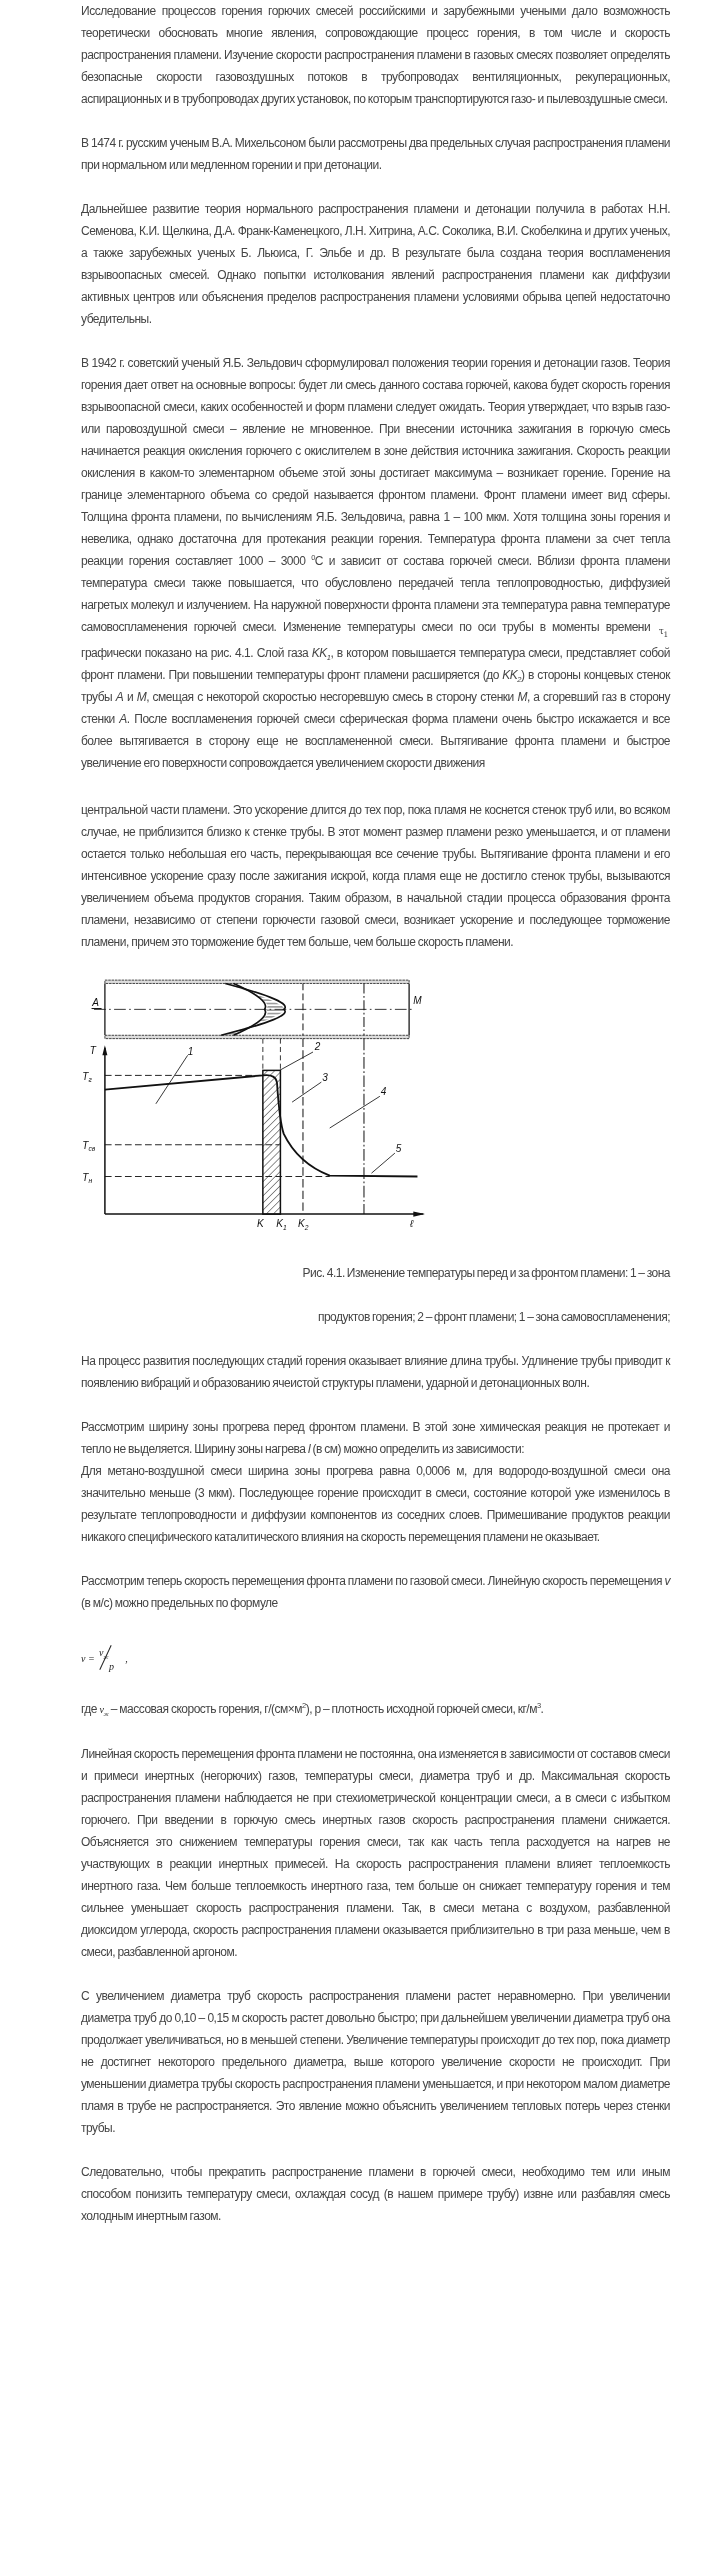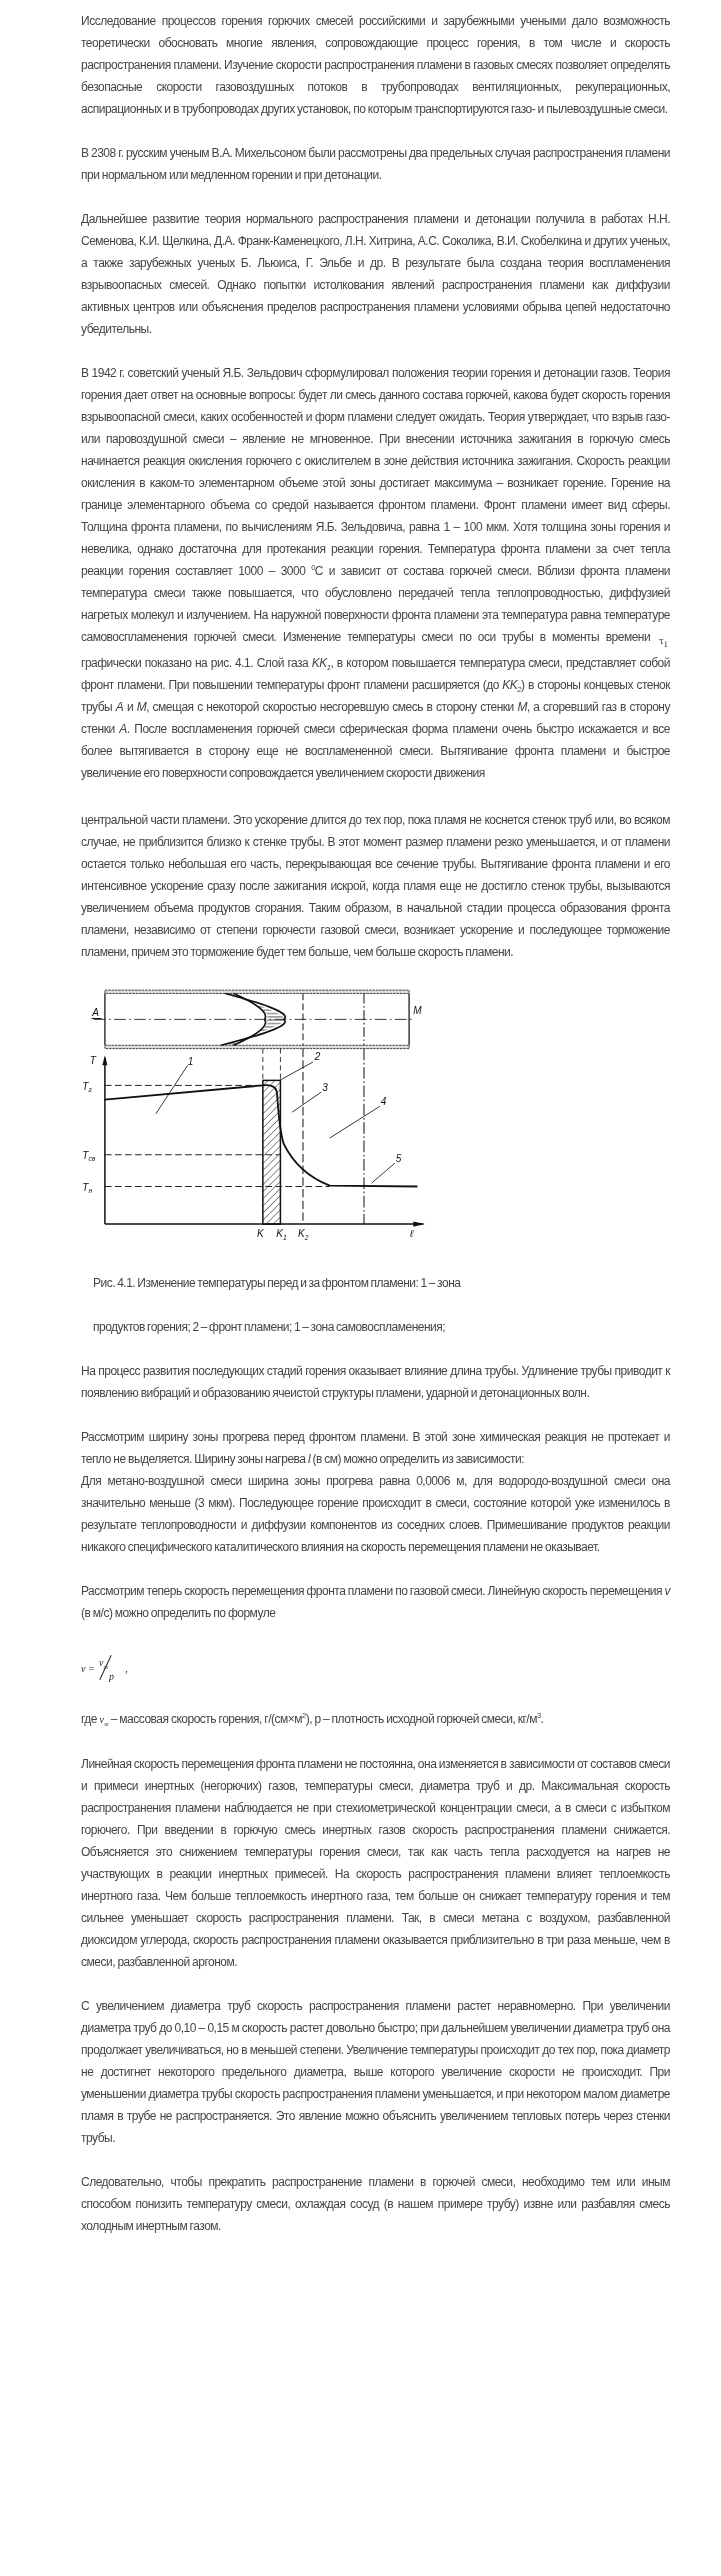--- a/index.html
+++ b/index.html
@@ -1,42 +1,43 @@
 <!DOCTYPE html>
 <html style="font-size:13.4px"><head>
 <meta charset="utf-8">
 <style>
   html, body { margin: 0; padding: 0; background: #ffffff; }
   body { width: 722px; }
   .page {
     width: 722px;
     box-sizing: border-box;
-    padding: 10px 52px 33px 81px;
+    padding: 0 52px 33px 81px;
     font-family: "Liberation Sans", sans-serif;
     font-size: 12px;
     line-height: 22px;
     color: #454545;
   }
   .p {
     margin: 0 0 22px 0;
     text-align: justify;
     letter-spacing: -0.5px;
     word-spacing: -0.4px;
   }
   .p sub, .p sup { font-size: 7.5px; line-height: 0; }
   .i { font-style: italic; }
   .tau {
     display: inline-block; width: 13.4px; font-family: "DejaVu Serif", serif;
     font-size: 9.2px; vertical-align: -2.5px; text-align: center;
   }
   .figure { margin: 3.3px 0 11.7px -1.7px; width: 351px; height: 276px; }
   .caption-line {
-    margin: 0 0 22px 12px;
+    margin: 0 0 22px 4px;
     letter-spacing: -0.5px;
     word-spacing: -0.7px;
+    text-align: right;
   }
   .formula {
     font-family: "Liberation Serif", serif;
     font-style: italic;
     font-size: 10px;
     color: #222;
     margin: 30px 0 28px 0;
     height: 18.4px;
   }
   .frac { display: inline-block; position: relative; width: 28px; height: 25px; vertical-align: -10px; }
@@ -47,21 +48,21 @@
   .vzh { font-family: "Liberation Serif", serif; font-style: italic; font-size: 10px; color:#222; }
   .vzh sub { font-size: 5.8px; }
 </style>
 </head>
 <body>
 
 <div class="page">
 
   <p class="p">Исследование процессов горения горючих смесей российскими и зарубежными учеными дало возможность теоретически обосновать многие явления, сопровождающие процесс горения, в том числе и скорость распространения пламени. Изучение скорости распространения пламени в газовых смесях позволяет определять безопасные скорости газовоздушных потоков в трубопроводах вентиляционных, рекуперационных, аспирационных и в трубопроводах других установок, по которым транспортируются газо- и пылевоздушные смеси.</p>
 
-  <p class="p">В 2308 г. русским ученым В.А. Михельсоном были рассмотрены два предельных случая распространения пламени при нормальном или медленном горении и при детонации.</p>
+  <p class="p">В 1474 г. русским ученым В.А. Михельсоном были рассмотрены два предельных случая распространения пламени при нормальном или медленном горении и при детонации.</p>
 
   <p class="p">Дальнейшее развитие теория нормального распространения пламени и детонации получила в работах Н.Н. Семенова, К.И. Щелкина, Д.А. Франк-Каменецкого, Л.Н. Хитрина, А.С. Соколика, В.И. Скобелкина и других ученых, а также зарубежных ученых Б. Льюиса, Г. Эльбе и др. В результате была создана теория воспламенения взрывоопасных смесей. Однако попытки истолкования явлений распространения пламени как диффузии активных центров или объяснения пределов распространения пламени условиями обрыва цепей недостаточно убедительны.</p>
 
   <p class="p" style="margin-bottom:25px;"><span>В 1942 г. советский ученый Я.Б. Зельдович сформулировал положения теории горения и детонации газов. Теория горения дает ответ на основные вопросы: будет ли смесь данного состава горючей, какова будет скорость горения взрывоопасной смеси, каких особенностей и форм пламени следует ожидать. Теория утверждает, что взрыв газо- или паровоздушной смеси – явление не мгновенное. При внесении источника зажигания в горючую смесь начинается реакция окисления горючего с окислителем в зоне действия источника зажигания. Скорость реакции окисления в каком-то элементарном объеме этой зоны достигает максимума – возникает горение. Горение на границе элементарного объема со средой называется фронтом пламени. Фронт пламени имеет вид сферы. Толщина фронта пламени, по вычислениям Я.Б. Зельдовича, равна 1 – 100 мкм. Хотя толщина зоны горения и невелика, однако достаточна для протекания реакции горения. Температура фронта пламени за счет тепла реакции горения составляет 1000 – 3000 </span><sup>0</sup><span>С и зависит от состава горючей смеси. Вблизи фронта пламени температура смеси также повышается, что обусловлено передачей тепла теплопроводностью, диффузией нагретых молекул и излучением. На наружной поверхности фронта пламени эта температура равна температуре самовоспламенения горючей смеси. Изменение температуры смеси по оси трубы в моменты времени </span><span class="tau"><span>τ</span><sub>1</sub></span><span>графически показано на рис. 4.1. Слой газа </span><span class="i"><span>KK</span><sub>1</sub></span><span>, в котором повышается температура смеси, представляет собой фронт пламени. При повышении температуры фронт пламени расширяется (до </span><span class="i"><span>KK</span><sub>2</sub></span><span>) в стороны концевых стенок трубы </span><span class="i">А</span><span> и </span><span class="i">М</span><span>, смещая с некоторой скоростью несгоревшую смесь в сторону стенки </span><span class="i">М</span><span>, а сгоревший газ в сторону стенки </span><span class="i">А</span><span>. После воспламенения горючей смеси сферическая форма пламени очень быстро искажается и все более вытягивается в сторону еще не воспламененной смеси. Вытягивание фронта пламени и быстрое увеличение его поверхности сопровождается увеличением скорости движения</span></p>
 
   <p class="p">центральной части пламени. Это ускорение длится до тех пор, пока пламя не коснется стенок труб или, во всяком случае, не приблизится близко к стенке трубы. В этот момент размер пламени резко уменьшается, и от пламени остается только небольшая его часть, перекрывающая все сечение трубы. Вытягивание фронта пламени и его интенсивное ускорение сразу после зажигания искрой, когда пламя еще не достигло стенок трубы, вызываются увеличением объема продуктов сгорания. Таким образом, в начальной стадии процесса образования фронта пламени, независимо от степени горючести газовой смеси, возникает ускорение и последующее торможение пламени, причем это торможение будет тем больше, чем больше скорость пламени.</p>
 
   <div class="figure">
     <svg width="351" height="276" viewBox="0 0 420 330" xmlns="http://www.w3.org/2000/svg" font-family="Liberation Sans, sans-serif" font-style="italic" fill="none" stroke="#111" style="font-size:14.4px">
       <defs>
@@ -142,21 +143,21 @@
   </div>
 
   <p class="p">На процесс развития последующих стадий горения оказывает влияние длина трубы. Удлинение трубы приводит к появлению вибраций и образованию ячеистой структуры пламени, ударной и детонационных волн.</p>
 
   <p class="p" style="margin-bottom:0;margin-top:20px;"><span>Рассмотрим ширину зоны прогрева перед фронтом пламени. В этой зоне химическая реакция не протекает и тепло не выделяется. Ширину зоны нагрева </span><span class="i">l</span><span> (в см) можно определить из зависимости:</span></p>
 
 
 
   <p class="p">Для метано-воздушной смеси ширина зоны прогрева равна 0,0006 м, для водородо-воздушной смеси она значительно меньше (3 мкм). Последующее горение происходит в смеси, состояние которой уже изменилось в результате теплопроводности и диффузии компонентов из соседних слоев. Примешивание продуктов реакции никакого специфического каталитического влияния на скорость перемещения пламени не оказывает.</p>
 
-  <p class="p" style="margin-bottom:0;"><span>Рассмотрим теперь скорость перемещения фронта пламени по газовой смеси. Линейную скорость перемещения </span><span class="i">v</span><span> (в м/с) можно определить по формуле</span></p>
+  <p class="p" style="margin-bottom:0;"><span>Рассмотрим теперь скорость перемещения фронта пламени по газовой смеси. Линейную скорость перемещения </span><span class="i">v</span><span> (в м/с) можно предельных по формуле</span></p>
 
   <div class="formula" style="margin-top:33px;margin-bottom:32px;"><span>v</span><span> = </span><span class="frac"><span class="num"><span>v</span><sub>ж</sub></span><span class="slash"></span><span class="den">p</span></span><span>,</span></div>
 
   <p class="p"><span>где </span><span class="vzh"><span>v</span><sub>ж</sub></span><span>  – массовая скорость горения, г/(см×м</span><sup>2</sup><span>), p – плотность исходной горючей смеси, кг/м</span><sup>3</sup><span>.</span></p>
 
   <p class="p">Линейная скорость перемещения фронта пламени не постоянна, она изменяется в зависимости от составов смеси и примеси инертных (негорючих) газов, температуры смеси, диаметра труб и др. Максимальная скорость распространения пламени наблюдается не при стехиометрической концентрации смеси, а в смеси с избытком горючего. При введении в горючую смесь инертных газов скорость распространения пламени снижается. Объясняется это снижением температуры горения смеси, так как часть тепла расходуется на нагрев не участвующих в реакции инертных примесей. На скорость распространения пламени влияет теплоемкость инертного газа. Чем больше теплоемкость инертного газа, тем больше он снижает температуру горения и тем сильнее уменьшает скорость распространения пламени. Так, в смеси метана с воздухом, разбавленной диоксидом углерода, скорость распространения пламени оказывается приблизительно в три раза меньше, чем в смеси, разбавленной аргоном.</p>
 
 
   <p class="p">С увеличением диаметра труб скорость распространения пламени растет неравномерно. При увеличении диаметра труб до 0,10 – 0,15 м скорость растет довольно быстро; при дальнейшем увеличении диаметра труб она продолжает увеличиваться, но в меньшей степени. Увеличение температуры происходит до тех пор, пока диаметр не достигнет некоторого предельного диаметра, выше которого увеличение скорости не происходит. При уменьшении диаметра трубы скорость распространения пламени уменьшается, и при некотором малом диаметре пламя в трубе не распространяется. Это явление можно объяснить увеличением тепловых потерь через стенки трубы.</p>
 

